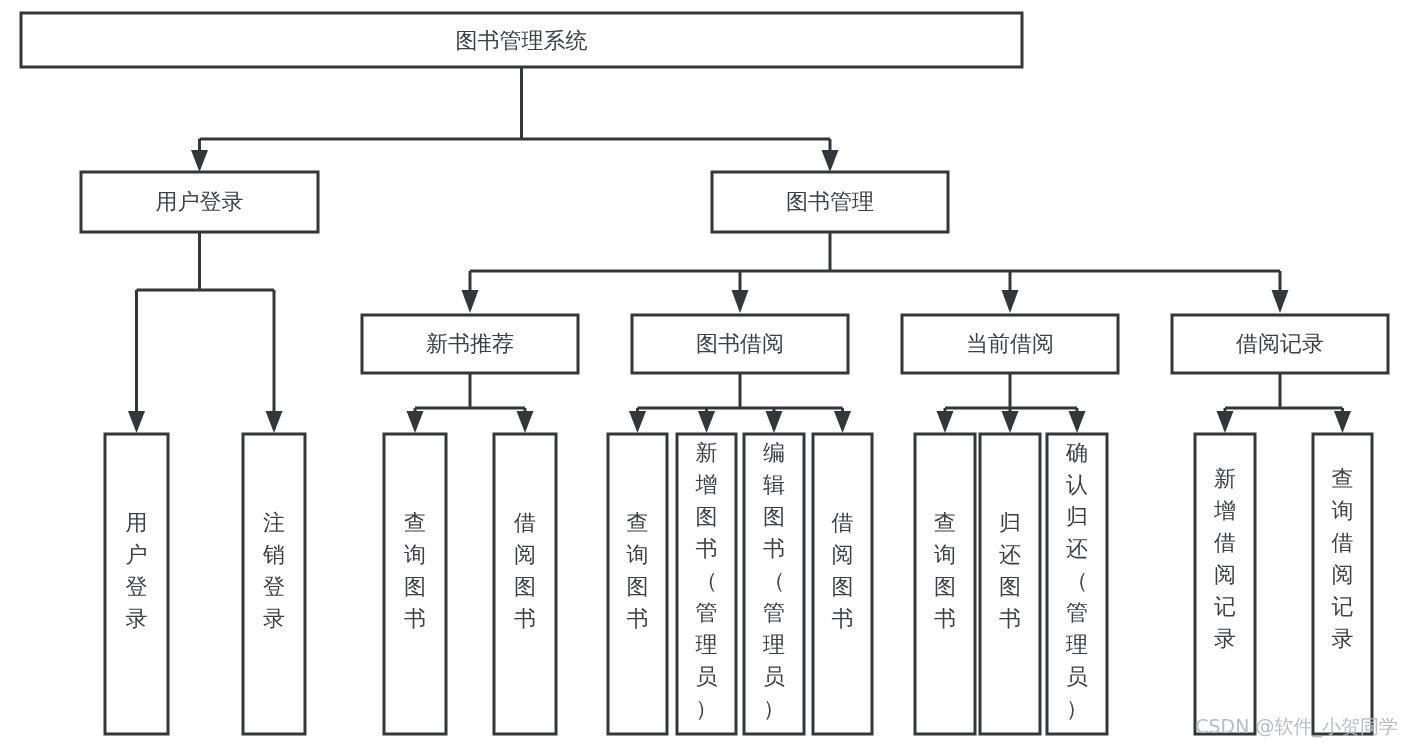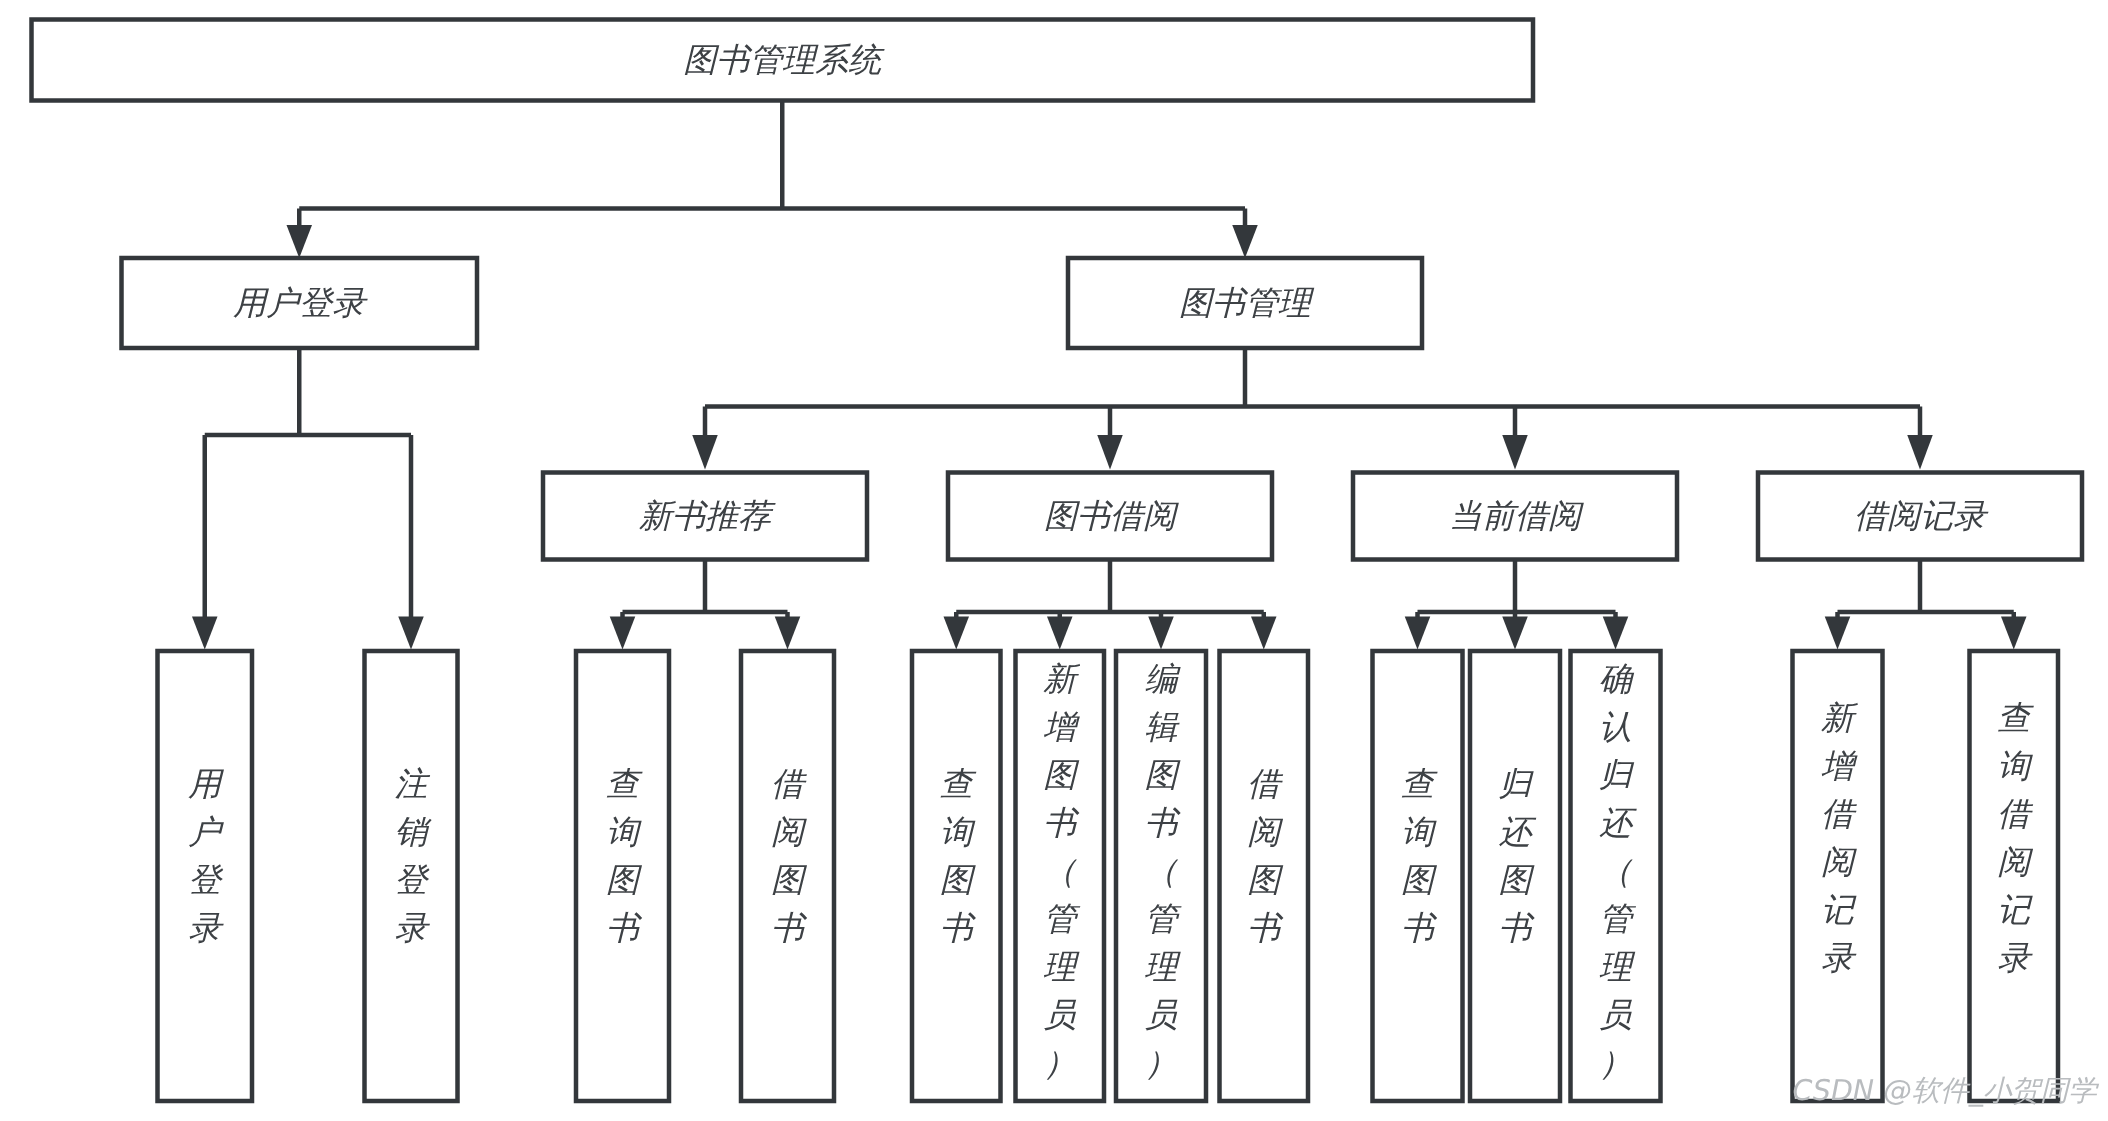--- a/index.html
+++ b/index.html
@@ -14,21 +14,20 @@
     position: relative;
     overflow: hidden;
     font-family: "DejaVu Sans", "Liberation Sans", sans-serif;
   }
   #diagram-root {
     position: absolute;
     left: 0;
     top: 0;
     width: 1405px;
     height: 604px;
-    font-style: italic;
   }
   svg.diagram {
     display: block;
     width: 1405px;
     height: 747px;
     background: #ffffff;
   }
   .node-box {
     fill: #ffffff;
     stroke: #33373b;

